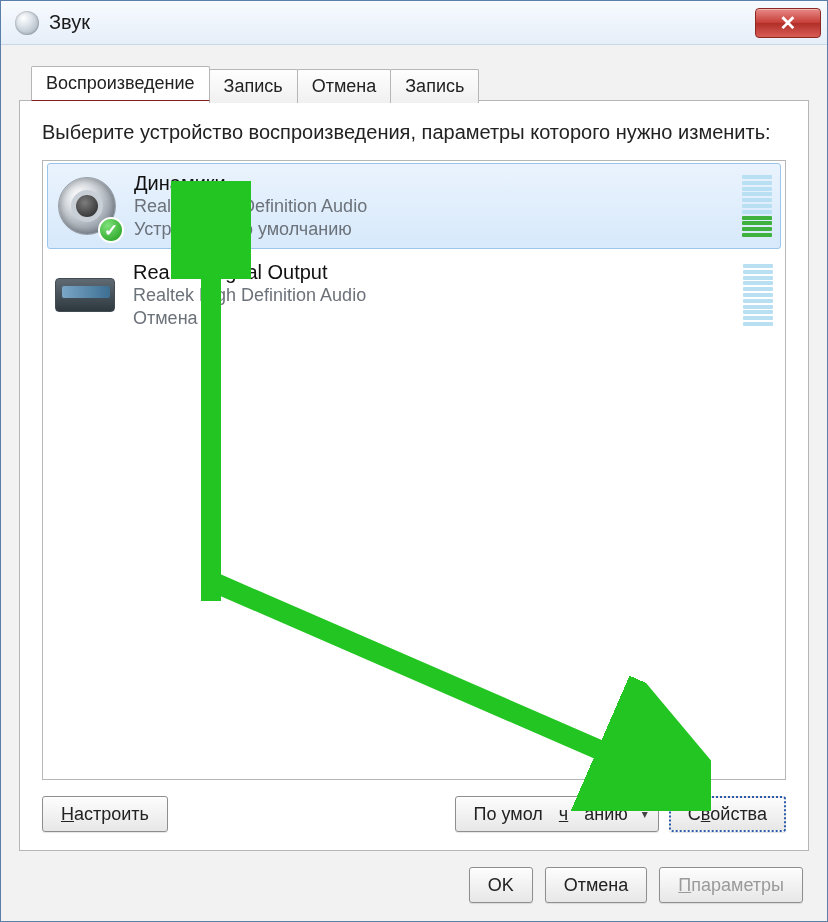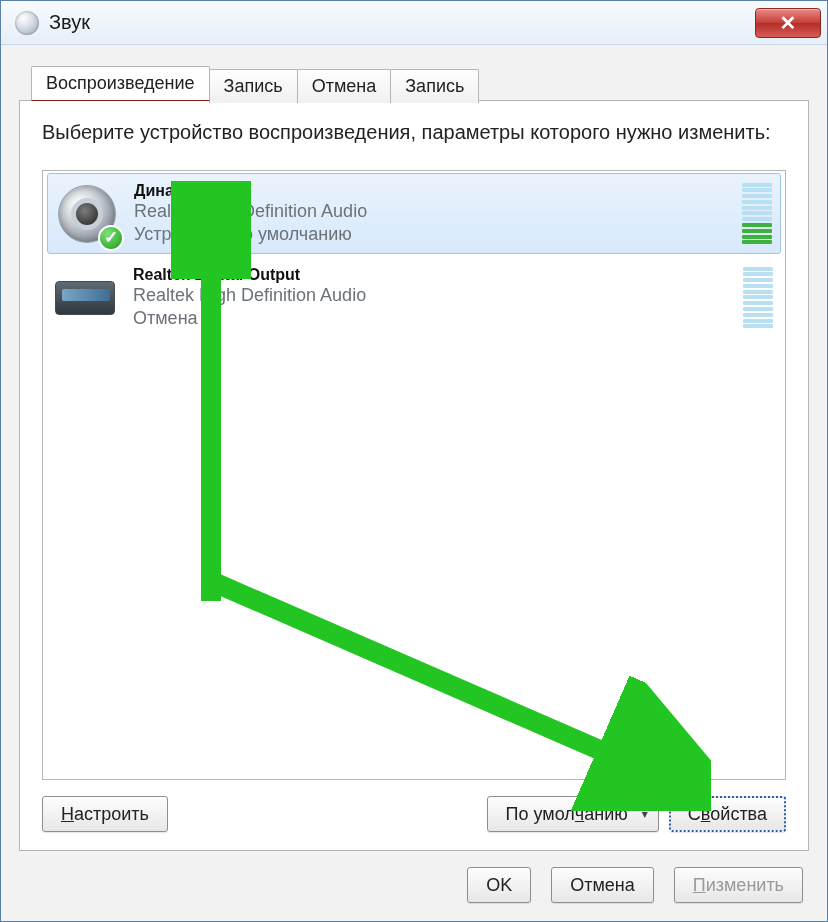--- a/index.html
+++ b/index.html
@@ -75,21 +75,21 @@
     border:1px solid #b6b6b6;
     background:#fff;
     flex:1;
     padding: 18px 22px 18px 22px;
     display:flex; flex-direction:column;
     position:relative; z-index:1;
   }
   .instruction {
     font-size: 20px; color:#222;
     line-height:1.35;
-    margin-bottom: 24px;
+    margin-bottom: 14px;
   }
   .device-list {
     border:1px solid #b6b6b6;
     background:#fff;
     flex:1;
     overflow:auto;
   }
   .device-item {
     display:flex; align-items:center;
     padding: 10px 12px;
@@ -139,21 +139,21 @@
     position:relative; top:14px;
     border:1px solid #424a52;
   }
   .spdif-shape::before{
     content:""; position:absolute; left:6px; top:7px;
     width:48px;height:12px;
     background: linear-gradient(90deg,#7aa6c7,#3d6f92);
     border-radius:2px;
   }
   .dev-text { flex:1; }
-  .dev-name { font-size:16px; color:#111;font-weight:bold; }
+  .dev-name { font-size:20px; color:#111; }
   .dev-sub  { font-size:18px; color:#6c7279; line-height:1.25; }
   .vu {
     width: 30px; height: 62px;
     display:flex; flex-direction:column; justify-content:space-between;
     margin-left: 10px; flex-shrink:0;
   }
   .vu .bar { height:4px; border-radius:1px; background:#b9dff2; }
   .vu.active .bar:nth-child(n+8){ background:#3fb13f; }
   .panel-buttons {
     display:flex; align-items:center; gap:10px;
@@ -167,29 +167,29 @@
     border:1px solid #8e8e8e;
     border-radius:3px;
     box-shadow: inset 0 1px 0 #fff, 0 1px 1px rgba(0,0,0,.1);
     cursor:pointer;
     color:#222;
     display:inline-flex;align-items:center;justify-content:center;
     white-space:nowrap;
   }
   .btn.focus-ring { border:2px dotted #2a5ca9; padding:0 17px; }
   .btn .ul { text-decoration: underline; }
-  .btn.split { padding-right: 30px; position:relative; }
+  .btn.split { padding-right: 30px; position:relative;gap:16px; }
   .btn.split::after{
     content:"▾"; position:absolute; right:10px; top:50%;
     transform:translateY(-52%); color:#444; font-size:12px;
   }
   .btn.disabled { color:#9a9a9a; cursor:default; }
   .spacer { flex:1; }
   .dialog-buttons {
-    display:flex; justify-content:flex-end; gap:20px;
+    display:flex; justify-content:flex-end; gap:12px;
     padding: 16px 6px 4px 6px;
   }
   
   .arrow {
     position:absolute; pointer-events:none; z-index:50;
     stroke:#22c522; fill:#22c522;
   }
 </style>
 </head>
 <body>
@@ -292,21 +292,21 @@
     <div class="dialog-buttons">
       <button class="btn">
           <span>OK</span>
         </button>
       <button class="btn">
           <span>Отмена</span>
         </button>
       <button class="btn disabled">
         <span></span>
           <span class="ul">П</span>
-          <span>изменить</span>
+          <span>параметры</span>
       </button>
     </div>
 
   </div>
 
   <svg class="arrow" style="left:170px; top:180px;" width="80" height="430">
     <defs>
       <marker id="ah1" viewBox="0 0 10 10" refX="5" refY="5" markerWidth="8" markerHeight="8" orient="auto-start-reverse">
         <path d="M0,0 L10,5 L0,10 Z" fill="#22c522"></path>
       </marker>

